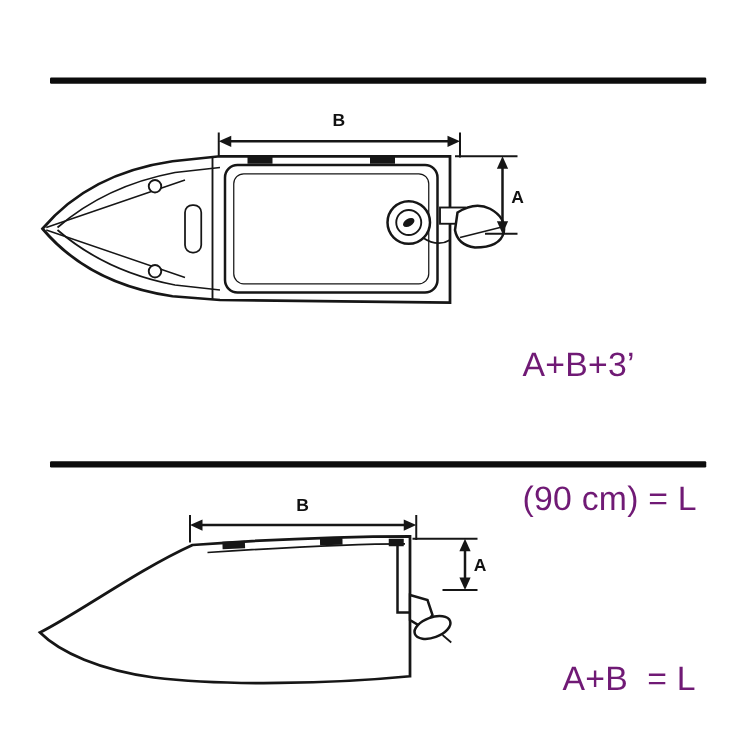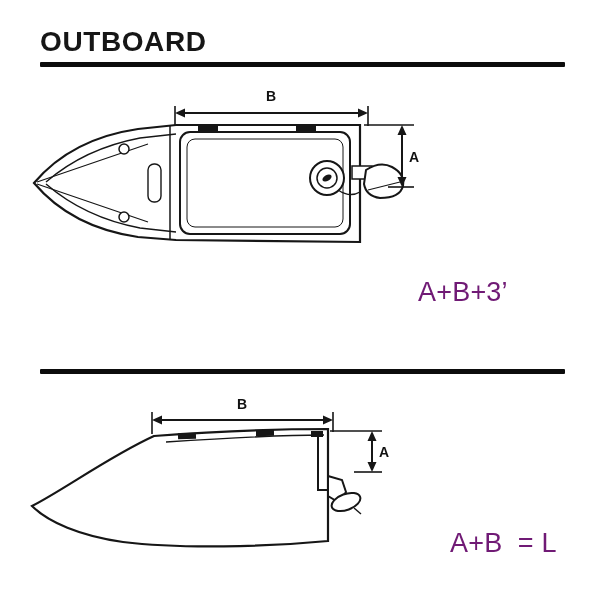--- a/index.html
+++ b/index.html
@@ -34,21 +34,20 @@
   }
   .ink{stroke:#161616;fill:none;}
   .ink-fill{stroke:#161616;fill:#ffffff;}
   .solid{fill:#161616;stroke:none;}
 </style>
 </head>
 <body>
 
 <div class="stage">
 
-  <div class="heading" style="top:26px;">OUTBOARD</div>
   <div class="rule" style="top:62px;"></div>
 
   <svg width="410" height="175" viewBox="0 0 410 175" style="left:28px;top:86px;">
 
     <g>
       <line x1="147" y1="20" x2="147" y2="40" class="ink" stroke-width="1.6"></line>
       <line x1="340" y1="20" x2="340" y2="40" class="ink" stroke-width="1.6"></line>
       <line x1="151" y1="27" x2="336" y2="27" class="ink" stroke-width="2"></line>
       <polygon points="147,27 157,22.5 157,31.5" class="solid"></polygon>
       <polygon points="340,27 330,22.5 330,31.5" class="solid"></polygon>
@@ -85,20 +84,21 @@
       <line x1="360" y1="101" x2="386" y2="101" class="ink" stroke-width="1.6"></line>
       <line x1="374" y1="43" x2="374" y2="97" class="ink" stroke-width="2"></line>
       <polygon points="374,39 369.5,49 378.5,49" class="solid"></polygon>
       <polygon points="374,101 369.5,91 378.5,91" class="solid"></polygon>
       <text x="381" y="76" text-anchor="start">A</text>
     </g>
   </svg>
 
   <div class="formula" style="left:418px;top:204px;">
     <div>A+B+3’</div>
+    <div>(90 cm) = L</div>
   </div>
 
   <div class="rule" style="top:369px;"></div>
 
   <svg width="410" height="170" viewBox="0 0 410 170" style="left:28px;top:398px;">
 
     <g>
       <line x1="124" y1="14" x2="124" y2="36" class="ink" stroke-width="1.6"></line>
       <line x1="305" y1="14" x2="305" y2="34" class="ink" stroke-width="1.6"></line>
       <line x1="128" y1="22" x2="301" y2="22" class="ink" stroke-width="2"></line>

